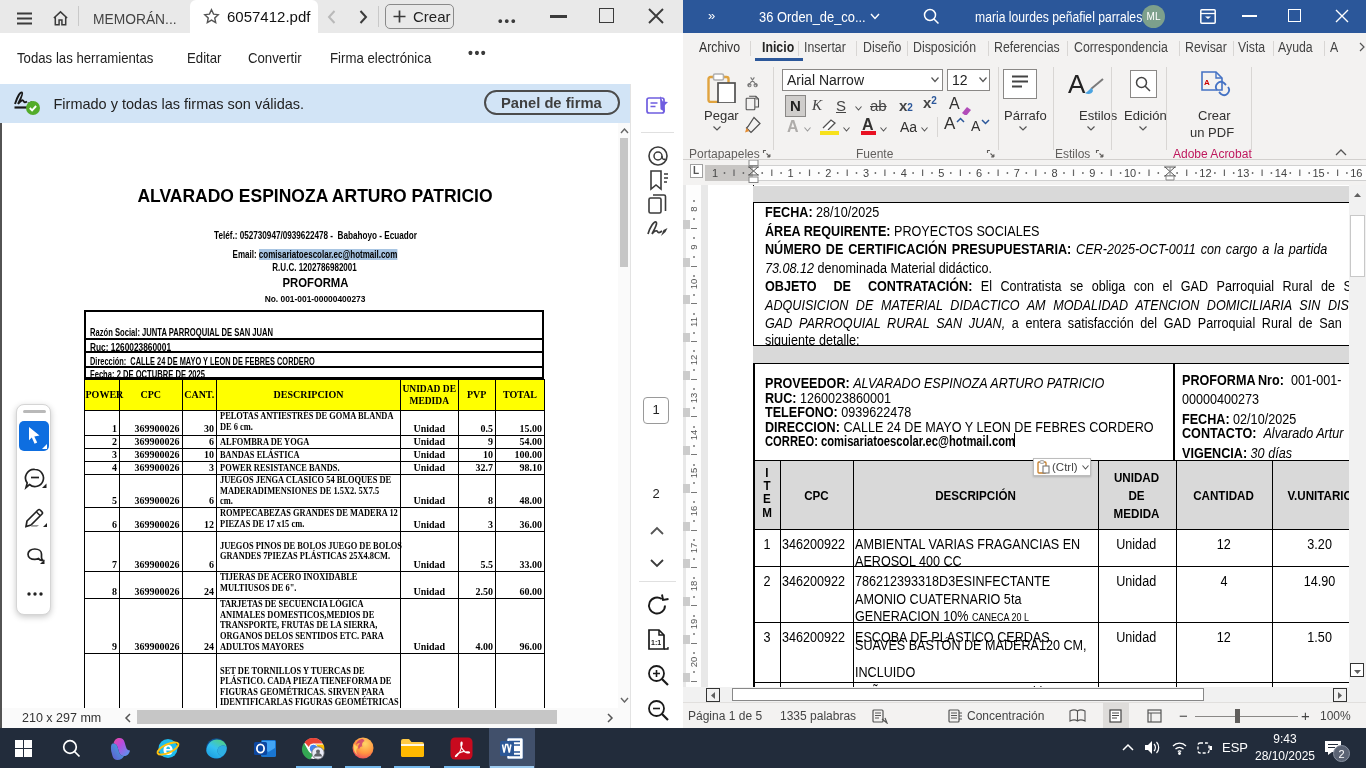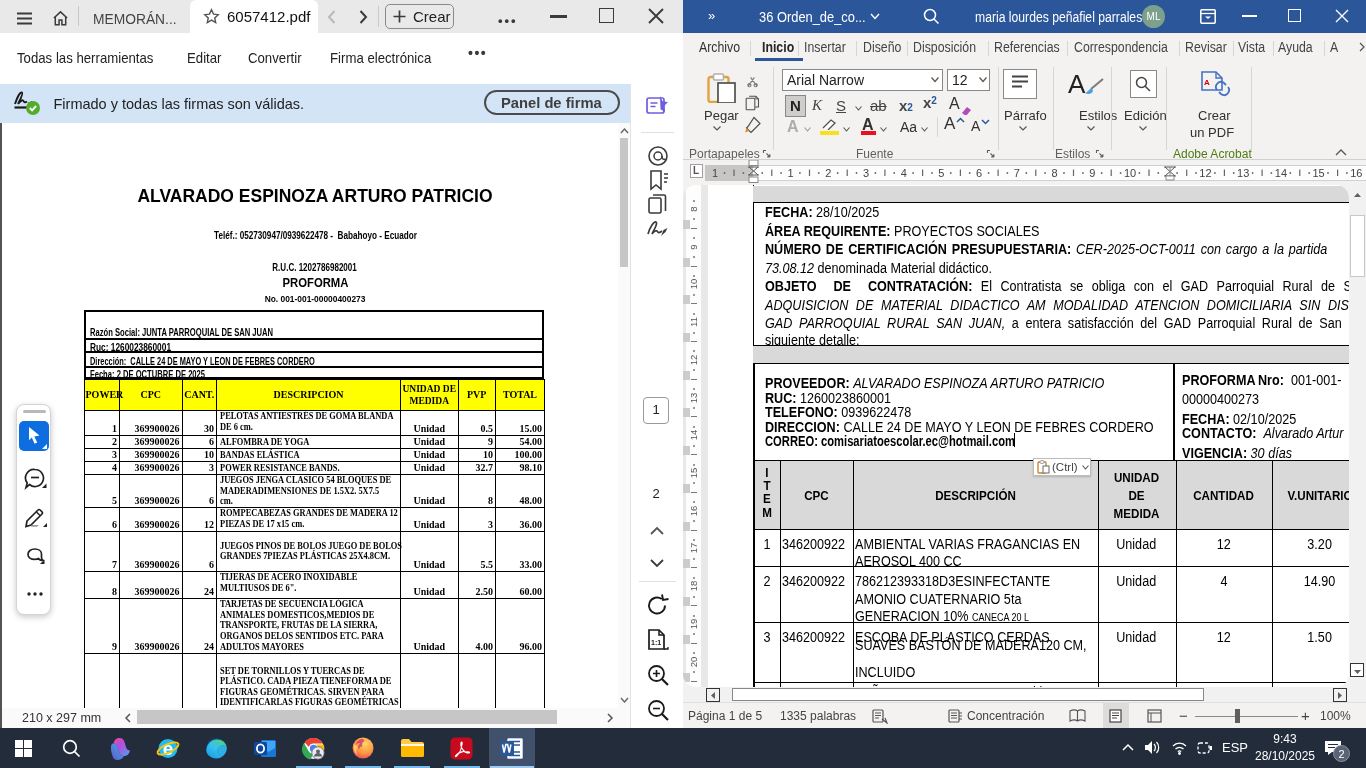--- a/index.html
+++ b/index.html
@@ -28,21 +28,21 @@
 .hb { border:1.5px solid #000; padding:0 1px; }
 .nb { border:1.5px solid #000; text-align:right; vertical-align:bottom; padding:0 2px 0 0; }
 .db { border:1.5px solid #000; text-align:left; vertical-align:top; padding:0 0 0 3px; }
 .ub { border:1.5px solid #000; text-align:center; vertical-align:bottom; }
 
 #word { left:683px; top:0; width:683px; height:728px; background:#f3f2f1; }
 #w-title { left:683px; top:0; width:683px; height:33px; background:#2b579a; color:#fff; }
 #w-tabs { left:683px; top:33px; width:683px; height:28px; background:#f3f2f1; }
 #w-ribbon { left:683px; top:61px; width:683px; height:99px; background:#f3f2f1; border-bottom:1px solid #d2d0ce; }
 #w-ruler { left:683px; top:160px; width:666px; height:25px; background:#f3f2f1; }
-#w-doc { left:683px; top:185px; width:666px; height:502px; background:#e8e8e8; overflow:hidden;border-radius:13px; }
+#w-doc { left:683px; top:185px; width:666px; height:502px; background:#e8e8e8; overflow:hidden; }
 #w-vscroll { left:1349px; top:185px; width:17px; height:502px; background:#f1f1f1; }
 #w-hscroll { left:683px; top:687px; width:683px; height:15px; background:#f1f1f1; }
 #w-status { left:683px; top:702px; width:683px; height:26px; background:#f3f2f1; border-top:1px solid #e1dfdd; font-size:12px; color:#444; }
 .wtab { font-size:14px; color:#444; white-space:nowrap; }
 .wtab > span { display:inline-block; transform:scaleX(0.88); transform-origin:0 0; }
 .tdv { top:8px; width:1px; height:15px; background:#d8d6d4; }
 .wline { font-size:14px; color:#000; white-space:nowrap; height:18px; }
 .wline > span { display:inline-block; transform:scaleX(0.9); transform-origin:0 0; white-space:nowrap; }
 .wbold { font-size:13.5px; font-weight:bold; color:#000; transform:scaleX(0.86); transform-origin:50% 0; white-space:nowrap; }
 
@@ -105,20 +105,21 @@
     <circle cx="20" cy="19" r="7" fill="#53ac2a"></circle>
     <path d="M16.8 19 l2.3 2.3 l4-4.3" stroke="#fff" stroke-width="1.9" fill="none"></path>
   </svg>
   <div class="abs" style="left:53.5px;top:12px;font-size:14.5px;color:#222">Firmado y todas las firmas son válidas.</div>
   <div class="abs" style="left:484px;top:5.5px;width:136px;height:25px;border:2.5px solid #4b4b4b;border-radius:14px;background:transparent"></div>
   <div class="abs" style="left:501px;top:10px;font-size:15.5px;font-weight:bold;color:#3f3f3f;white-space:nowrap"><span style="display:inline-block;transform:scaleX(0.95);transform-origin:0 0">Panel de firma</span></div>
 </div>
 <div id="ac-page" class="abs">
   <div class="abs pdfc" style="left:5px;width:616px;top:63px;text-align:center;font-size:17.5px">ALVARADO ESPINOZA ARTURO PATRICIO</div>
   <div class="abs pdfc ctr" style="top:107px;font-size:10px"><span style="transform:scaleX(.815)">Teléf.: 052730947/0939622478 -&nbsp; Babahoyo - Ecuador</span></div>
+  <div class="abs pdfc ctr" style="top:125.5px;font-size:10px"><span style="transform:scaleX(.80)">Email: <span style="background:#a8c5e2">comisariatoescolar.ec@hotmail.com</span></span></div>
   <div class="abs pdfc ctr" style="top:139px;font-size:10px"><span style="transform:scaleX(.804)">R.U.C. 1202786982001</span></div>
   <div class="abs pdfc ctr" style="top:153px;font-size:12.5px"><span style="transform:scaleX(.905)">PROFORMA</span></div>
   <div class="abs pdfc ctr" style="top:171px;font-size:9px"><span style="transform:scaleX(.932)">No. 001-001-00000400273</span></div>
 
   <div class="abs" style="left:81.5px;top:187px;width:460.5px;height:68.5px;border:2px solid #000">
     <div class="abs pdfc nw" style="left:4px;top:13.5px;font-size:10.5px"><span style="transform:scaleX(.726)">Razón Social: JUNTA PARROQUIAL DE SAN JUAN</span></div>
     <div class="abs" style="left:0;top:25.5px;width:456.5px;height:2px;background:#000"></div>
     <div class="abs pdfc nw" style="left:4px;top:28.5px;font-size:10.5px"><span style="transform:scaleX(.793)">Ruc: 1260023860001</span></div>
     <div class="abs" style="left:0;top:39px;width:456.5px;height:2px;background:#000"></div>
     <div class="abs pdfc nw" style="left:4px;top:43px;font-size:10.5px"><span style="transform:scaleX(.705)">Dirección:&nbsp; CALLE 24 DE MAYO Y LEON DE FEBRES CORDERO</span></div>
@@ -535,21 +536,21 @@
   <div class="abs" style="left:483px;top:6px;width:1px;height:83px;background:#d8d6d4"></div>
 
   <svg class="abs" style="left:516px;top:9px" width="32" height="30" viewBox="0 0 32 30">
     <path d="M3 2 h14 l6 6 v12 h-20 Z" stroke="#4472c4" stroke-width="1.6" fill="none"></path>
     <path d="M17 2 v6 h6" stroke="#4472c4" stroke-width="1.4" fill="none"></path>
     <text x="5" y="15" font-size="8" fill="#c00" font-family="Liberation Sans" font-weight="bold">A</text>
     <path d="M18 20 a5 5 0 0 1 7-7 l2 2 M29 17 a5 5 0 0 1 -7 7 l-2-2" stroke="#4472c4" stroke-width="1.8" fill="none"></path>
   </svg>
   <div class="abs" style="left:515px;top:47px;font-size:13px;color:#323130">Crear</div>
   <div class="abs" style="left:507px;top:64px;font-size:13px;color:#323130">un PDF</div>
-  <div class="abs" style="left:490px;top:86px;font-size:12px;color:#4d7c0f">Adobe Acrobat</div>
+  <div class="abs" style="left:490px;top:86px;font-size:12px;color:#be185d">Adobe Acrobat</div>
   <div class="abs" style="left:568px;top:6px;width:1px;height:83px;background:#d8d6d4"></div>
   <svg class="abs" style="left:652px;top:88px" width="12" height="7" viewBox="0 0 12 7">
       <path d="M1 6 L6 1 L11 6" stroke="#555" stroke-width="1.3" fill="none"></path>
     </svg>
 </div>
 <div id="w-ruler" class="abs">
   <div class="abs" style="left:7px;top:4px;width:13px;height:14px;background:#fff;border:1px solid #a0a0a0"></div>
   <div class="abs" style="left:10px;top:5px;font-size:10px;color:#555;font-weight:bold">L</div>
   <div class="abs" style="left:22px;top:5px;width:661px;height:16px;background:#fdfdfd;border-top:1px solid #d0d0d0;border-bottom:1px solid #d0d0d0"></div>
   <div class="abs" style="left:22px;top:5px;width:48px;height:16px;background:#c8c6c4"></div>

